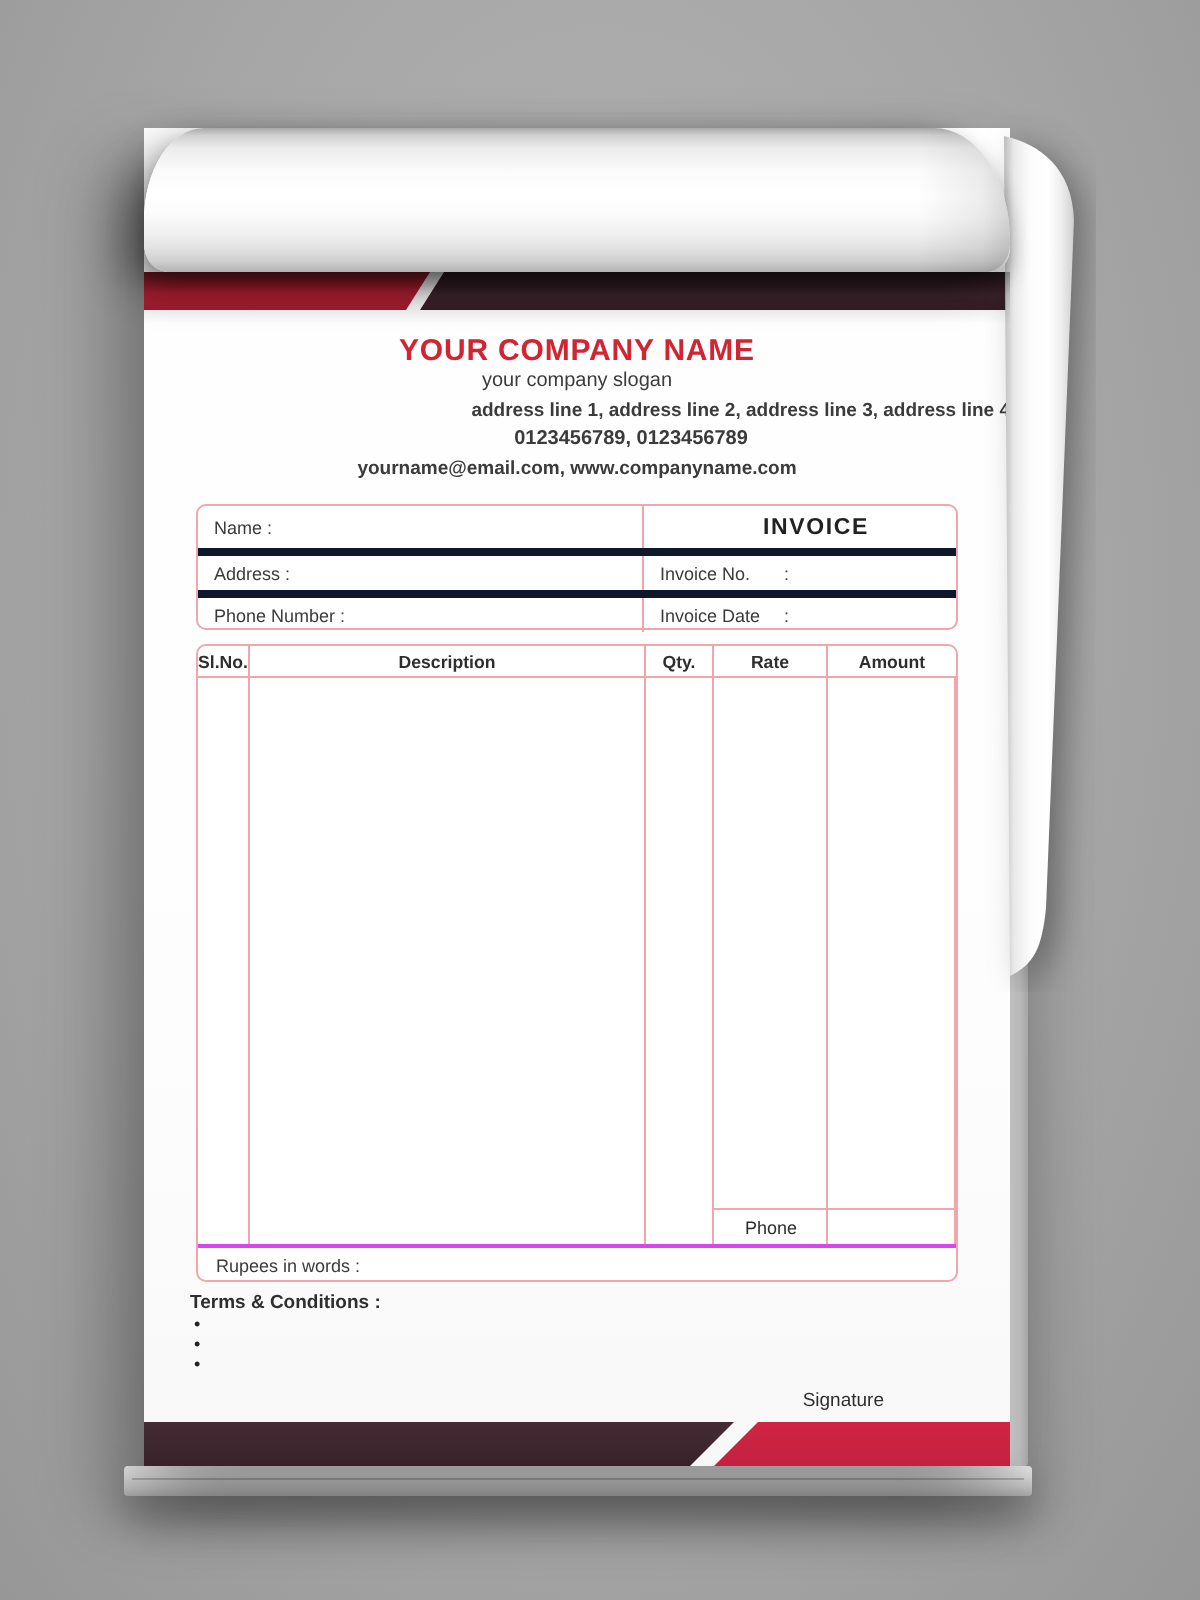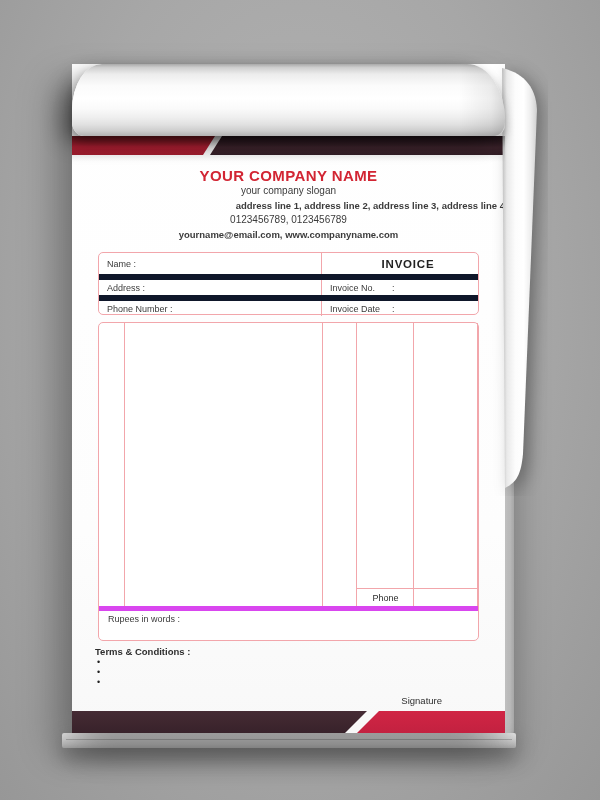--- a/index.html
+++ b/index.html
@@ -76,28 +76,28 @@
     position:absolute;inset:0;
     background:linear-gradient(180deg,#d02544 0%,#c32140 100%);
     clip-path:polygon(307px 0,100% 0,100% 100%,285px 100%);
   }
 
   
   .hline{position:absolute;left:0;width:433px;text-align:center;color:#3b3b3b;}
   .company-name{top:103px;font-size:15px;font-weight:bold;letter-spacing:0.4px;color:#d22533;}
   .company-slogan{top:121px;font-size:10px;}
   .company-address{top:136px;font-size:9.5px;font-weight:bold;text-align:right;}
-  .company-phones{top:150px;font-size:10px;font-weight:normal;}
+  .company-phones{top:150px;font-size:10px;font-weight:bold;padding-left:27px;}
   .company-contact{top:165px;font-size:9.5px;font-weight:bold;}
 
   
   .ptable{position:absolute;left:26px;width:381px;border:1px solid #f2a6ab;border-radius:5px;background:#fff;box-sizing:border-box;}
   .info-table{top:188px;height:63px;}
   .info-row{display:flex;height:21px;box-sizing:border-box;}
-  .info-row + .info-row{border-top:6px solid #0f172a;}
+  .info-row + .info-row{border-top:4px solid #0f172a;}
   .info-cell-l{width:222px;box-sizing:border-box;display:flex;align-items:center;padding-left:8px;font-size:9px;color:#3b3b3b;}
   .info-cell-r{flex:1;border-left:1px solid #f2a6ab;box-sizing:border-box;display:flex;align-items:center;padding-left:8px;font-size:9px;color:#3b3b3b;}
   .invoice-title{justify-content:center;padding-left:16px;font-size:11.5px;font-weight:bold;letter-spacing:0.8px;color:#222;}
   .fld-label{display:inline-block;width:62px;}
 
   .items-table{top:258px;height:319px;}
   .thead{display:flex;height:15px;border-bottom:1px solid #f2a6ab;}
   .th{box-sizing:border-box;display:flex;align-items:center;justify-content:center;
       font-size:8.8px;font-weight:bold;color:#2e2e2e;border-right:1px solid #f2a6ab;}
   .th:last-child{border-right:none;}
@@ -108,21 +108,21 @@
   .c-desc{width:198px;}
   .c-qty{width:34px;}
   .c-rate{width:57px;}
   .c-amount{flex:1;}
   .total-line{position:absolute;left:258px;right:0;top:265px;height:1px;background:#f2a6ab;}
   .total-label{
     position:absolute;left:258px;top:266px;width:57px;height:17px;
     display:flex;align-items:center;justify-content:center;font-size:9px;color:#2e2e2e;
   }
   .rupees-row{
-    height:20px;border-top:5px solid #d946ef;display:flex;align-items:center;
+    height:20px;border-top:2px solid #d946ef;display:flex;align-items:center;
     padding-left:9px;font-size:9px;color:#3b3b3b;box-sizing:border-box;
   }
 
   
   .terms-label{position:absolute;left:23px;top:582px;font-size:9.5px;font-weight:bold;color:#2e2e2e;}
   .bullet{position:absolute;left:25px;font-size:9px;color:#222;line-height:6px;}
   .b1{top:595px;} .b2{top:605px;} .b3{top:615px;}
   .signature-label{position:absolute;left:300px;top:631px;width:70px;text-align:right;font-size:9.5px;color:#2e2e2e;}
 </style>
 </head>
@@ -179,20 +179,27 @@
       <div class="info-row">
         <div class="info-cell-l">Phone Number :</div>
         <div class="info-cell-r">
           <span class="fld-label">Invoice Date</span>
           <span>:</span>
         </div>
       </div>
     </div>
 
     <div class="ptable items-table">
+      <div class="thead">
+        <div class="th c-slno">Sl.No.</div>
+        <div class="th c-desc">Description</div>
+        <div class="th c-qty">Qty.</div>
+        <div class="th c-rate">Rate</div>
+        <div class="th c-amount">Amount</div>
+      </div>
       <div class="tbody">
         <div class="td c-slno"></div>
         <div class="td c-desc"></div>
         <div class="td c-qty"></div>
         <div class="td c-rate"></div>
         <div class="td c-amount"></div>
         <div class="total-line"></div>
         <div class="total-label">Phone</div>
       </div>
       <div class="rupees-row">Rupees in words :</div>

